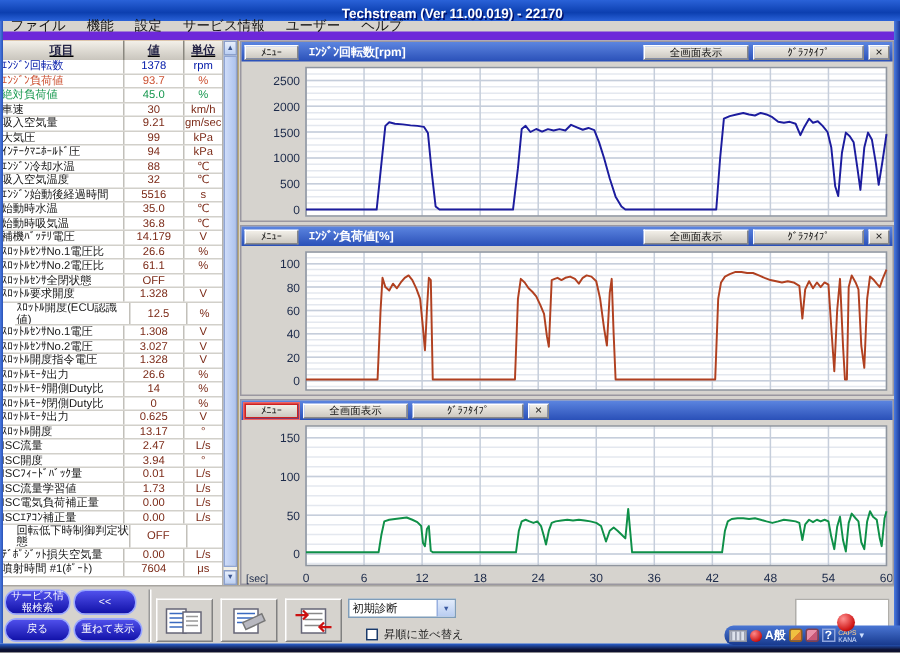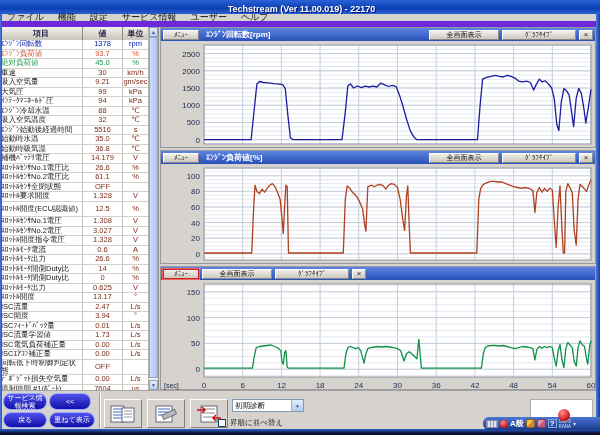--- a/index.html
+++ b/index.html
@@ -12,27 +12,27 @@
     background:linear-gradient(#2a62d8,#0c3fb0 60%,#2a62d8);display:flex;align-items:center;gap:4px;padding-left:3px;box-sizing:border-box;flex-direction:column;}
   .app-icon{width:9px;height:9px;border-radius:50%;background:radial-gradient(circle at 30% 30%,#ffb060,#e2401a 70%,#801000);display:inline-block;}
   .title-text{color:#fff;font-size:9px;font-weight:bold;white-space:nowrap;text-shadow:1px 1px #00106a;}
 
   
   .menubar{position:absolute;left:0;top:14px;width:600px;height:13px;background:#d6d3ce;border-bottom:6px solid #6d28d9;
     display:flex;align-items:center;gap:14px;padding-left:7px;font-size:9px;color:#111;box-sizing:border-box;}
   .menu-item{cursor:default;white-space:nowrap;}
 
   
-  .table-panel{position:absolute;left:0;top:27px;width:159px;height:393px;background:#eab308;border-right:1px solid #96938e;box-sizing:border-box;}
+  .table-panel{position:absolute;left:0;top:27px;width:159px;height:393px;background:#eab308;border-right:1px solid #96938e;box-sizing:border-box;text-decoration:underline;}
   .tbl-header{display:flex;height:13px;background:linear-gradient(#f4f1ea,#c9c5bd);border-bottom:1px solid #8a877f;font-size:8px;font-weight:bold;color:#232345;}
   .tbl-header .hc{display:flex;align-items:center;justify-content:center;border-right:1px solid #8a877f;box-sizing:border-box;}
   .hc.item{width:83px;} .hc.val{width:40px;} .hc.unit{width:26px;}
   .tbl-body{position:absolute;left:0;top:13px;width:149px;height:350px;overflow:hidden;background:#fff;}
   .trow{display:flex;height:9.5px;border-bottom:1px solid #d2d0ca;box-sizing:border-box;}
-  .trow.tall{height:15.5px;}
+  .trow.tall{height:15.5px;margin-left:10px;}
   .tc{font-size:7.5px;line-height:8.5px;overflow:hidden;box-sizing:border-box;border-right:1px solid #c2c0ba;display:flex;align-items:center;}
   .tc.item{width:83px;padding-left:1px;color:#161616;}
   .tc.val{width:40px;justify-content:center;color:#7c2b18;}
   .tc.unit{width:26px;justify-content:center;color:#7c2b18;}
   .trow.tall .tc.item{line-height:7.5px;white-space:normal;}
 
   
   .tbl-scrollbar{position:absolute;right:0;top:0;width:10px;height:363px;background:#f2f0e8;border-left:1px solid #b5b2ac;box-sizing:border-box;}
   .sb-btn{position:absolute;left:0;width:9px;height:10px;background:linear-gradient(#e8effc,#bcd0f4);border:1px solid #8ba0cc;box-sizing:border-box;
     color:#3a5590;font-size:5px;display:flex;align-items:center;justify-content:center;}
@@ -58,21 +58,21 @@
   
   .bottombar{position:absolute;left:0;top:390px;width:600px;height:39px;background:#d6d3ce;border-top:1px solid #a8a5a0;box-sizing:border-box;}
   .blue-btn{position:absolute;background:linear-gradient(#5050ec,#1111a8);border:1px solid #9aa8ff;border-radius:8px;color:#fff;
     display:flex;align-items:center;justify-content:center;text-align:center;font-size:7px;line-height:7.5px;box-sizing:border-box;cursor:default;}
   .vdiv{position:absolute;left:99px;top:2px;width:1px;height:35px;background:#9a9a9a;box-shadow:1px 0 #fff;}
   .tool-btn{position:absolute;top:8px;width:38px;height:29px;background:#d6d3ce;border:1px solid #808080;border-top-color:#fff;border-left-color:#fff;
     box-sizing:border-box;display:flex;align-items:center;justify-content:center;}
   .dropdown{position:absolute;left:232px;top:8px;width:72px;height:13px;background:#fff;border:1px solid #7f9db9;box-sizing:border-box;display:flex;}
   .dd-text{flex:1;font-size:7.5px;line-height:11px;padding-left:2px;color:#111;overflow:hidden;white-space:nowrap;}
   .dd-btn{width:11px;background:linear-gradient(#e2ecfc,#b8ccf0);border-left:1px solid #98b0e0;color:#3a5aa0;font-size:5px;display:flex;align-items:center;justify-content:center;}
-  .chkrow{position:absolute;left:218px;top:27px;display:flex;align-items:center;gap:4px;}
+  .chkrow{position:absolute;left:244px;top:27px;display:flex;align-items:center;gap:4px;}
   .chkbox{width:8px;height:8px;background:#fff;border:1px solid #1a3a6a;box-sizing:border-box;}
   .chklabel{font-size:7.5px;color:#222;white-space:nowrap;}
 
   
   .white-box{position:absolute;left:530px;top:8px;width:63px;height:21px;background:#fff;border:1px solid #b0aeaa;box-sizing:border-box;}
   .red-ball{position:absolute;left:558px;top:18px;width:12px;height:12px;border-radius:50%;
     background:radial-gradient(circle at 35% 30%,#ff9090,#d01818 65%,#700000);z-index:5;}
   .ime-bar{position:absolute;left:483px;top:26px;width:117px;height:13px;background:linear-gradient(#4a76d4,#183a8e);
     border-radius:6px 0 0 6px;display:flex;align-items:center;gap:2px;padding:0 3px;box-sizing:border-box;z-index:4;}
   .kbd-icon{width:12px;height:8px;background:#dde2ec;border:1px solid #8a90a0;box-sizing:border-box;
@@ -215,25 +215,20 @@
         </div>
         <div class="trow">
           <div class="tc item">ｽﾛｯﾄﾙｾﾝｻNo.2電圧</div>
           <div class="tc val">3.027</div>
           <div class="tc unit">V</div>
         </div>
         <div class="trow">
           <div class="tc item">ｽﾛｯﾄﾙ開度指令電圧</div>
           <div class="tc val">1.328</div>
           <div class="tc unit">V</div>
-        </div>
-        <div class="trow">
-          <div class="tc item">ｽﾛｯﾄﾙﾓｰﾀ電流</div>
-          <div class="tc val">0.6</div>
-          <div class="tc unit">A</div>
         </div>
         <div class="trow">
           <div class="tc item">ｽﾛｯﾄﾙﾓｰﾀ出力</div>
           <div class="tc val">26.6</div>
           <div class="tc unit">%</div>
         </div>
         <div class="trow">
           <div class="tc item">ｽﾛｯﾄﾙﾓｰﾀ開側Duty比</div>
           <div class="tc val">14</div>
           <div class="tc unit">%</div>

